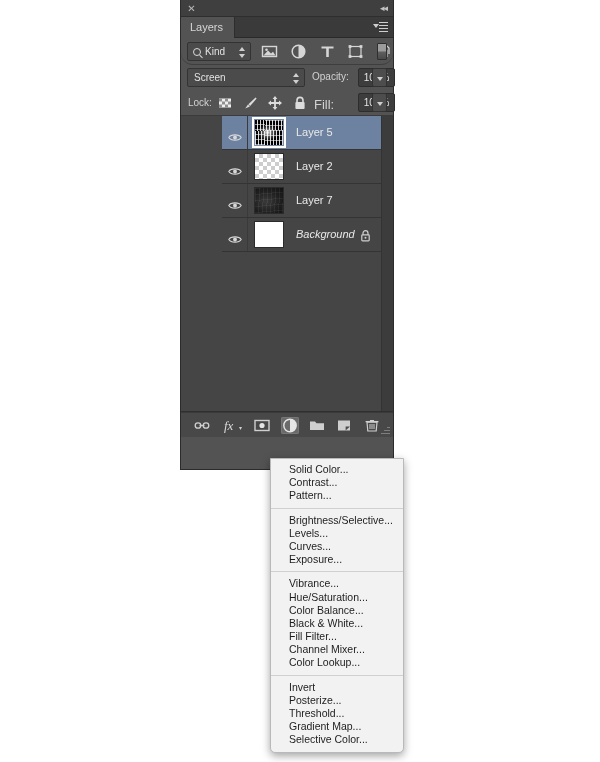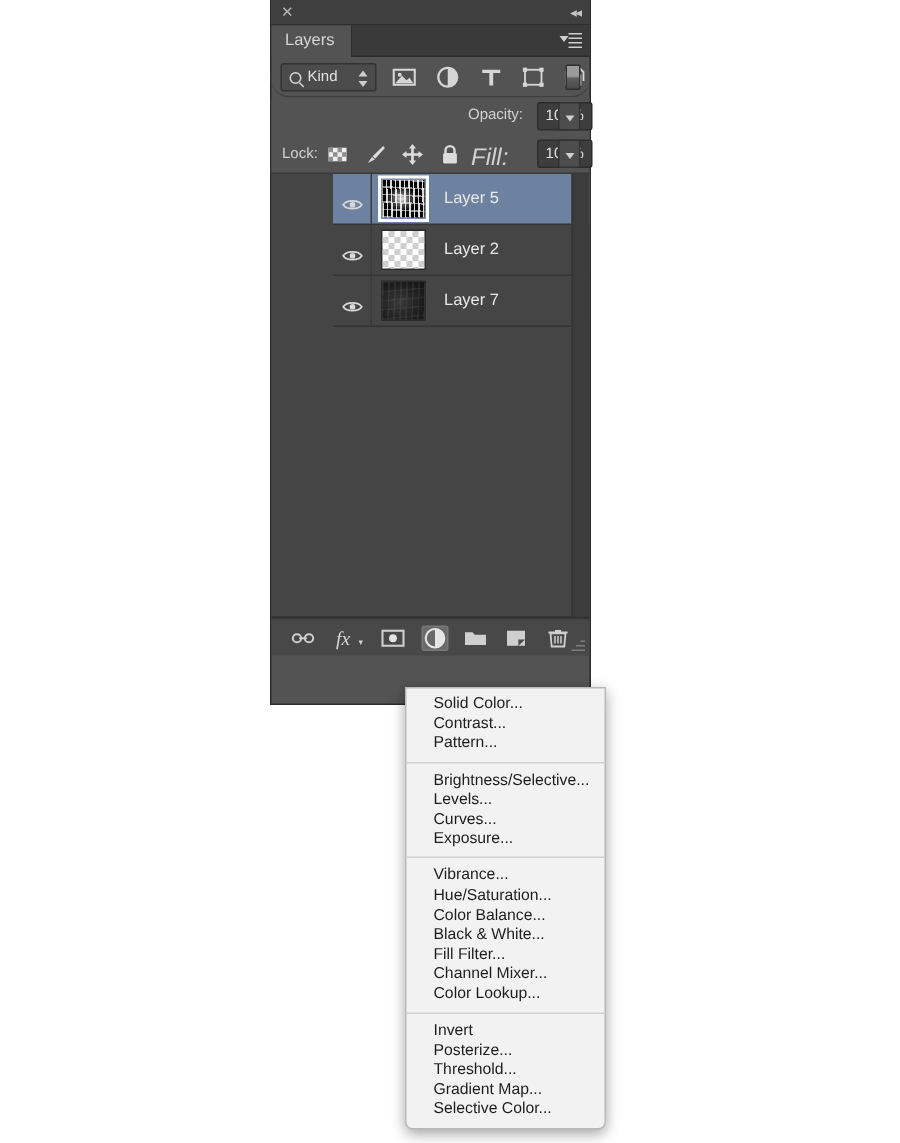--- a/index.html
+++ b/index.html
@@ -177,21 +177,21 @@
     height: 26px;
     background: #535353;
     border-bottom: 1px solid #3b3b3b;
   }
   .lock-label {
     position: absolute; left: 7px; top: 7px;
     color: #d2d2d2; font-size: 10px;
   }
   .fill-label {
     position: absolute; left: 275px; top: 7px;
-    color: #d2d2d2; font-size: 16px; font-style: italic;
+    color: #d2d2d2; font-size: 13px;
   }
   .lockicon { position: absolute; top: 5px; width: 16px; height: 16px; }
 
   
   .layer-list {
     position: relative;
     height: 296px;
     background: #454545;
     border-bottom: 1px solid #2f2f2f;
     padding-left: 41px;
@@ -378,20 +378,27 @@
       <div class="ficon" style="left:193px">
         <svg width="17" height="17" viewBox="0 0 17 17">
           <path d="M3 4 H10 L13.5 7 V14 H3 Z" fill="#d6d6d6"></path>
           <path d="M5.5 2 H12 L15 5 V11" fill="none" stroke="#d6d6d6" stroke-width="1.2"></path>
         </svg>
       </div>
       <div class="toggle-sw"></div>
     </div>
 
     <div class="blend-row">
+      <div class="blend-select">
+        <span>Screen</span>
+        <div class="stepper">
+          <div class="up"></div>
+            <div class="dn"></div>
+        </div>
+      </div>
       <div class="op-label">Opacity:</div>
       <div class="num-field" style="left:177px">100%</div>
       <div class="num-arrow" style="left:191px; left:auto; right:6px"></div>
     </div>
 
     <div class="lock-row">
       <div class="lock-label">Lock:</div>
 
       <div class="lockicon" style="left:36px">
         <svg width="16" height="16" viewBox="0 0 16 16">
@@ -467,20 +474,41 @@
               <circle cx="7" cy="4.5" r="1.9" fill="#d8d8d8"></circle>
             </svg>
           </div>
         </div>
         <div class="thumb-wrap">
           <div class="thumb dark-tex"></div>
         </div>
         <div class="layer-name">Layer 7</div>
       </div>
 
+      <div class="layer-row">
+        <div class="eye-cell">
+          <div class="eye">
+            <svg width="14" height="9" viewBox="0 0 14 9">
+              <path d="M0.8 4.5 C3 1 11 1 13.2 4.5 C11 8 3 8 0.8 4.5 Z" fill="none" stroke="#d8d8d8" stroke-width="1.1"></path>
+              <circle cx="7" cy="4.5" r="1.9" fill="#d8d8d8"></circle>
+            </svg>
+          </div>
+        </div>
+        <div class="thumb-wrap">
+          <div class="thumb white"></div>
+        </div>
+        <div class="layer-name italic">Background</div>
+        <div class="lock-badge">
+          <svg width="11" height="13" viewBox="0 0 11 13">
+            <path d="M3 6 V4.2 A2.5 2.5 0 0 1 8 4.2 V6" fill="none" stroke="#cfcfcf" stroke-width="1.2"></path>
+            <rect x="1.8" y="5.8" width="7.4" height="6" rx="0.8" fill="none" stroke="#cfcfcf" stroke-width="1.2"></rect>
+            <circle cx="5.5" cy="8.8" r="1" fill="#cfcfcf"></circle>
+          </svg>
+        </div>
+      </div>
 
       <div class="scroll-track"></div>
     </div>
 
     <div class="bottom-bar">
       <div class="bicon" style="left:12px">
         <svg width="18" height="17" viewBox="0 0 18 17">
           <path d="M6.5 8.5 H11.5" stroke="#cfcfcf" stroke-width="1.3" fill="none"></path>
           <rect x="2.2" y="5.8" width="5.6" height="5.4" rx="2.7" fill="none" stroke="#cfcfcf" stroke-width="1.3"></rect>
           <rect x="10.2" y="5.8" width="5.6" height="5.4" rx="2.7" fill="none" stroke="#cfcfcf" stroke-width="1.3"></rect>

